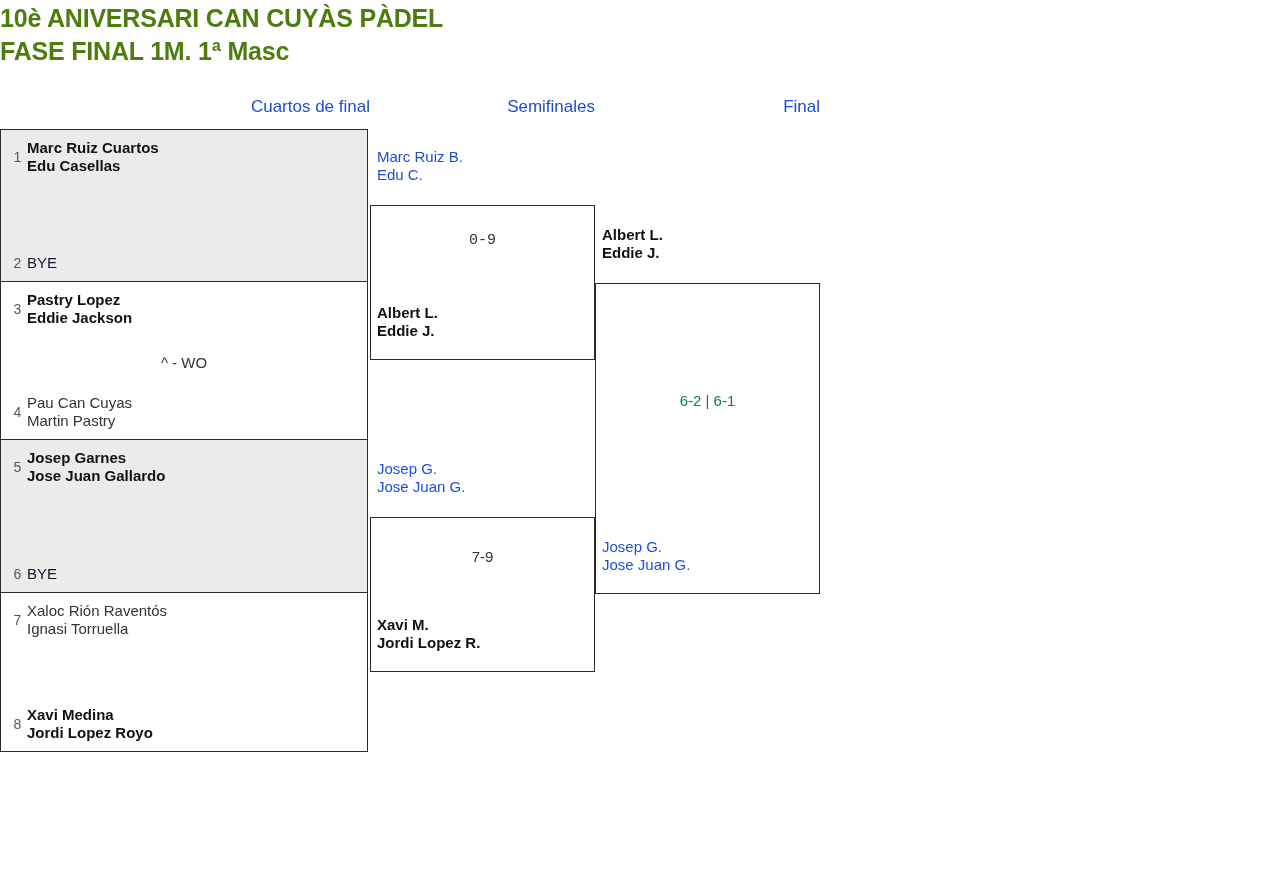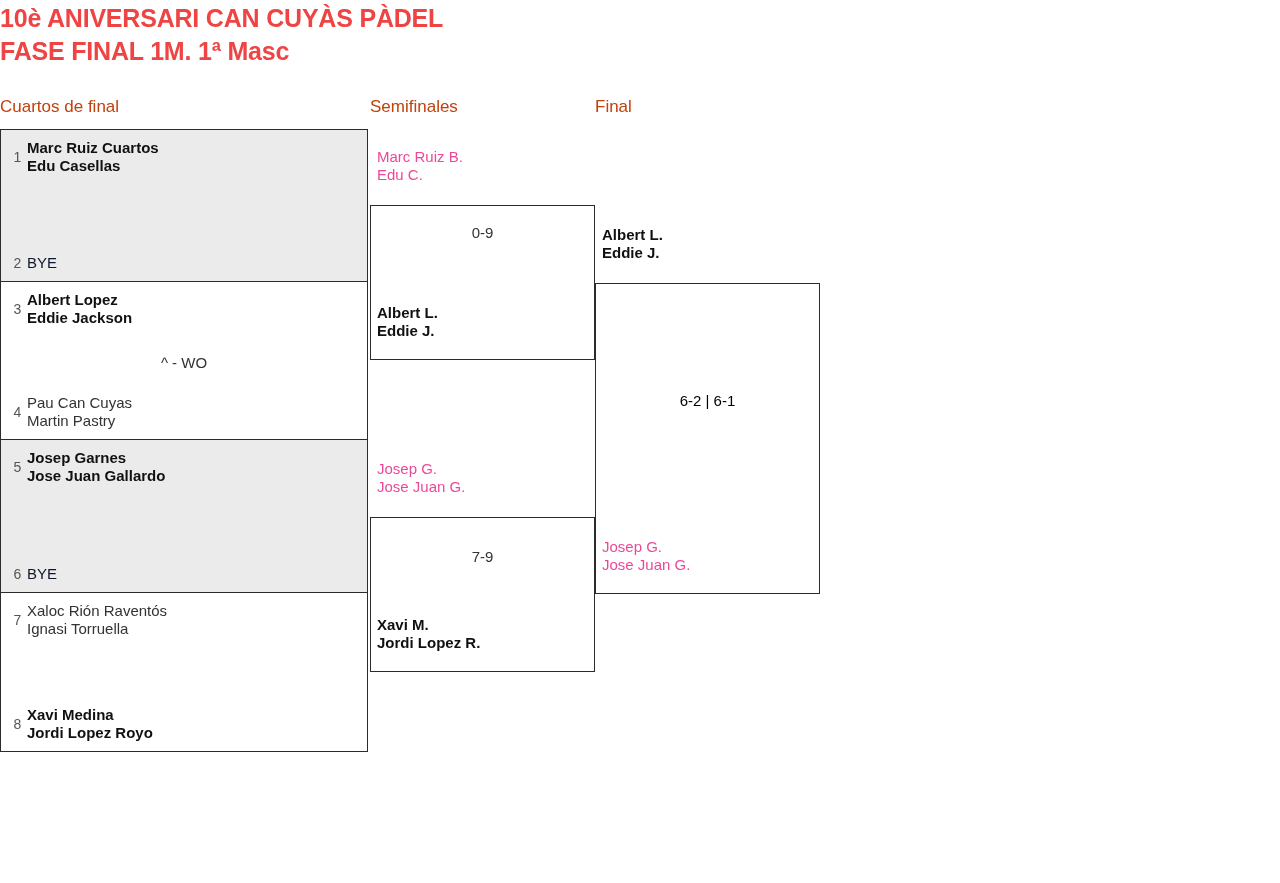--- a/index.html
+++ b/index.html
@@ -23,21 +23,21 @@
     width: 1280px;
     height: 75px;
   }
   .title-block {
     position: absolute;
     left: 0; top: 2px;
     font-size: 25px;
     font-weight: 700;
     letter-spacing: -0.2px;
     line-height: 33px;
-    color: #ef4444;
+    color: #4d7c0f;
     white-space: nowrap;
   }
   .title-line { display: block; }
 
   .logo {
     position: absolute;
     right: 5px; top: 6px;
     width: 232px;
     height: 62px;
   }
@@ -56,22 +56,22 @@
     color: #7cba28;
     letter-spacing: -1px;
     line-height: 62px;
   }
 
   
   .round-header {
     position: absolute;
     font-size: 17px;
     font-weight: 400;
-    color: #c2410c;
-    text-align: left;
+    color: #1d4ed8;
+    text-align: right;
     line-height: 22px;
   }
   .rh-qf { left: 0px;   top: 96px; width: 370px; }
   .rh-sf { left: 370px; top: 96px; width: 225px; }
   .rh-f  { left: 595px; top: 96px; width: 225px; }
 
   
   .bracket {
     position: absolute;
     left: 0; top: 0;
@@ -143,41 +143,41 @@
     box-sizing: border-box;
     background: #ffffff;
   }
   .sf1 { top: 205px; height: 155px; }
   .sf2 { top: 517px; height: 155px; }
 
   .sf-label, .f-label {
     position: absolute;
     font-size: 15px;
     line-height: 18px;
-    color: #ec4899;
+    color: #1d4ed8;
     white-space: nowrap;
   }
   .sf-label.winner, .f-label.winner { color: #111111; font-weight: 700; }
   .sf-label .n, .f-label .n { display: block; }
 
   .sf1-top { left: 377px; top: 148px; }
   .sf1-bot { left: 377px; top: 304px; }
   .sf2-top { left: 377px; top: 460px; }
   .sf2-bot { left: 377px; top: 616px; }
 
   .sf-score {
     position: absolute;
     left: 370px;
     width: 225px;
     text-align: center;
     font-size: 15px;
     color: #333333;
     line-height: 18px;
   }
-  .sf1-score { top: 224px; }
+  .sf1-score { top: 232px; font-family: Liberation Mono, monospace; }
   .sf2-score { top: 548px; }
 
   
   .f-box {
     position: absolute;
     left: 595px;
     top: 283px;
     width: 225px;
     height: 311px;
     border: 1px solid #2b2b2b;
@@ -187,21 +187,21 @@
   .f-top { left: 602px; top: 226px; }
   .f-bot { left: 602px; top: 538px; }
 
   .f-score {
     position: absolute;
     left: 595px;
     width: 225px;
     text-align: center;
     top: 392px;
     font-size: 15px;
-    color: #000000;
+    color: #0f766e;
     line-height: 18px;
   }
 </style>
 </head>
 <body>
 
 <div class="header">
   <div class="title-block">
     <span class="title-line">10è ANIVERSARI CAN CUYÀS PÀDEL</span>
     <span class="title-line">FASE FINAL 1M. 1ª Masc</span>
@@ -226,21 +226,21 @@
     <div class="slot slot-bot">
       <span class="seed">2</span>
       <span class="names bye">BYE</span>
     </div>
   </div>
 
   <div class="qf-match qf2 plain">
     <div class="slot slot-top">
       <span class="seed">3</span>
       <span class="names winner">
-        <span class="n">Albert Lopez</span>
+        <span class="n">Pastry Lopez</span>
         <span class="n">Eddie Jackson</span>
       </span>
     </div>
     <div class="qf-score">^ - WO</div>
     <div class="slot slot-bot">
       <span class="seed">4</span>
       <span class="names">
         <span class="n">Pau Can Cuyas</span>
         <span class="n">Martin Pastry</span>
       </span>

